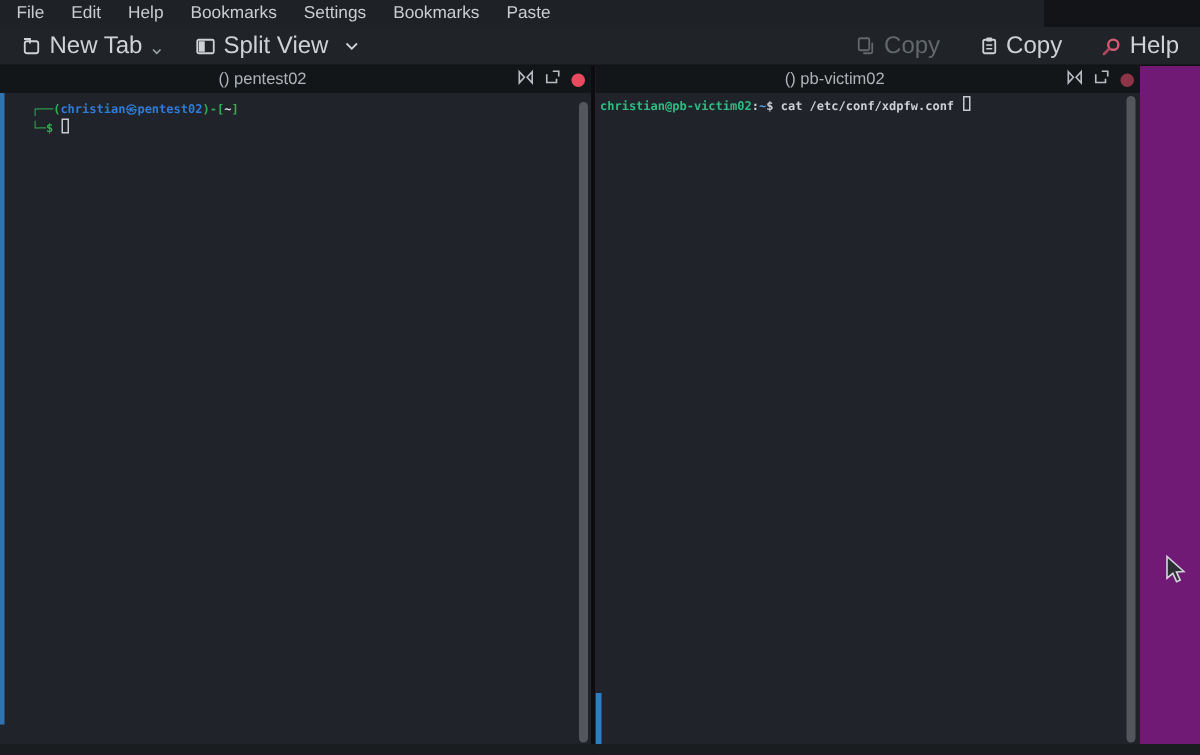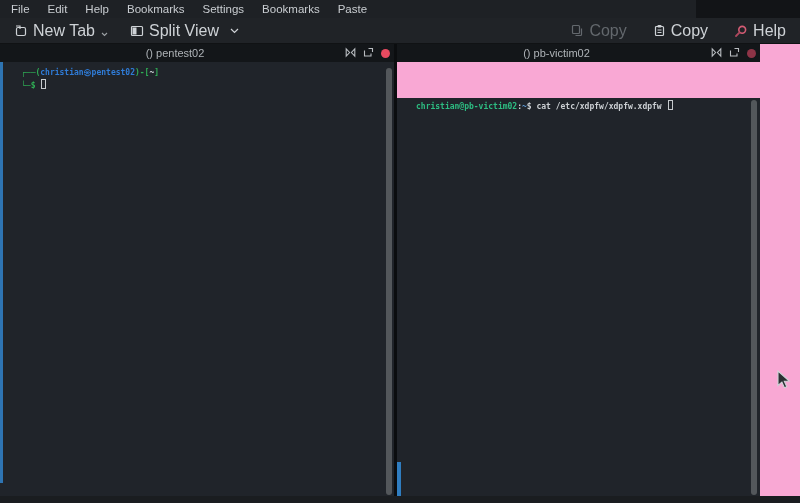--- a/index.html
+++ b/index.html
@@ -25,24 +25,24 @@
   }
   .tbtn{
     display:flex;align-items:center;gap:5px;color:#ced2d6;font-size:16px;
     padding:3px 6px;border-radius:3px;position:relative;
   }
   .tbtn svg{display:block;}
   .tbtn.disabled{color:#63686d;}
   .tb-right{margin-left:auto;display:flex;align-items:center;gap:14px;}
   .popup-caret{position:relative;top:4px;margin-left:1px;}
   
-  .workspace{position:absolute;left:0;top:44px;width:800px;height:459px;display:flex;background:#f9a8d4;}
+  .workspace{position:absolute;left:0;top:44px;width:800px;height:459px;display:flex;background:#701a75;}
   .pane{display:flex;flex-direction:column;}
   .pane-left{width:397px;border-right:3px solid #0b0d0f;}
-  .pane-right{width:363px;gap:36px;}
+  .pane-right{width:363px;}
   .tabbar{
     position:relative;height:18px;background:#131619;flex:0 0 18px;
   }
   .tab-title{
     position:absolute;left:0;right:44px;top:0;line-height:18px;text-align:center;
     color:#aeb3b7;font-size:11px;white-space:nowrap;
   }
   .tab-icons{
     position:absolute;right:4px;top:0;height:18px;display:flex;align-items:center;gap:7px;
   }
@@ -54,21 +54,21 @@
     font-family:"DejaVu Sans Mono","Liberation Mono",monospace;
     font-size:8px;line-height:13px;color:#ccd0d4;font-weight:600;
   }
   .terminal .content{position:relative;white-space:pre;}
   .term-left-content{padding:4px 0 0 4px;margin-left:17px;}
   .term-right-content{padding:2px 0 0 3px;}
   
   .k-green{color:#2fae55;}
   .k-blue{color:#2f7cd8;}
   .k-path{color:#d6dade;}
-  .u-green{color:#2dbd82;margin-left:16px;}
+  .u-green{color:#2dbd82;}
   .u-blue{color:#5f9bd8;}
   .plain{color:#ccd0d4;}
   .cursor-hollow{
     display:inline-block;width:5px;height:10px;border:1px solid #c6cacd;
     vertical-align:-1px;margin-left:1px;
   }
   
   .focus-line-left{position:absolute;left:0;top:0;width:3px;height:421px;background:#2e74b2;}
   .scrolled-bar-right{position:absolute;left:0;bottom:2px;width:4px;height:39px;background:#2f7dc0;}
   .scrollbar{position:absolute;width:6px;border-radius:3px;background:#53575b;}
@@ -196,21 +196,21 @@
           <span>
             <svg width="11" height="11" viewBox="0 0 11 11">
               <path d="M1.5 3.5 L1.5 9 L8 9 L8 6.5" fill="none" stroke="#b9bdc1" stroke-width="1.1"></path>
               <path d="M5.5 1.5 L9.5 1.5 L9.5 5" fill="none" stroke="#b9bdc1" stroke-width="1.1"></path>
             </svg>
           </span>
           <span class="close-dot dim"></span>
         </span>
       </div>
       <div class="terminal">
-        <div class="content term-right-content"><span class="u-green">christian@pb-victim02</span><span class="plain">:</span><span class="u-blue">~</span><span class="plain">$</span><span class="plain"> cat /etc/xdpfw/xdpfw.xdpfw </span><span class="cursor-hollow"></span></div>
+        <div class="content term-right-content"><span class="u-green">christian@pb-victim02</span><span class="plain">:</span><span class="u-blue">~</span><span class="plain">$</span><span class="plain"> cat /etc/conf/xdpfw.conf </span><span class="cursor-hollow"></span></div>
         <div class="scrolled-bar-right"></div>
         <div class="scrollbar sb-right"></div>
       </div>
     </div>
   </div>
 
   <div class="footer-strip"></div>
 
   <div class="mouse-cursor">
     <svg width="16" height="20" viewBox="0 0 16 20">

